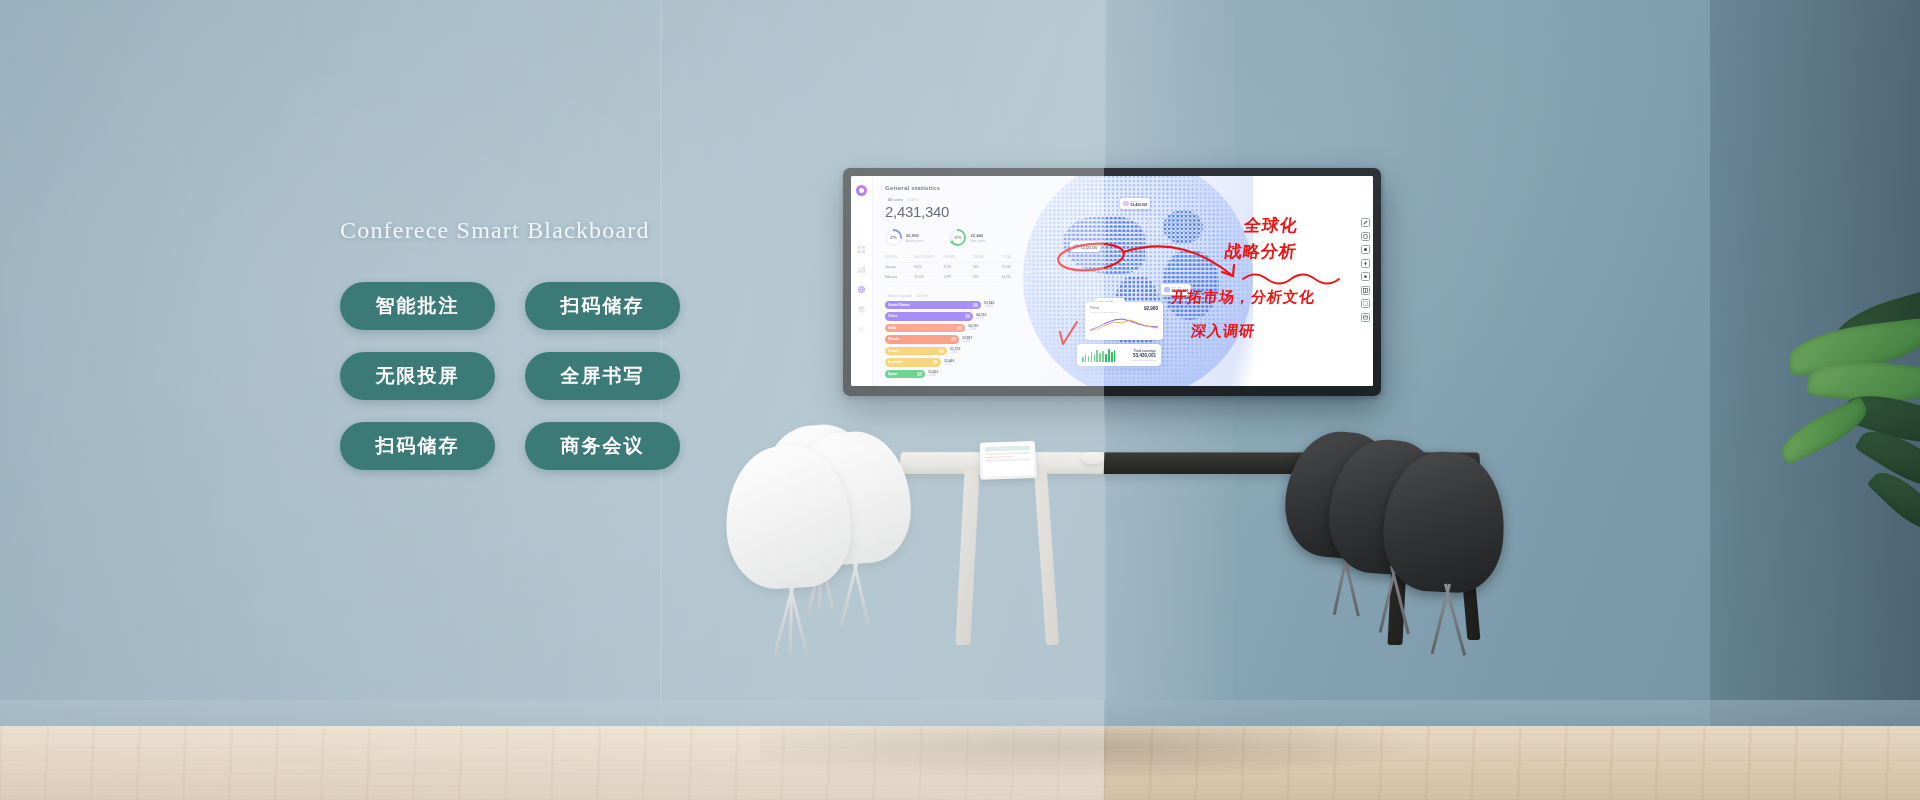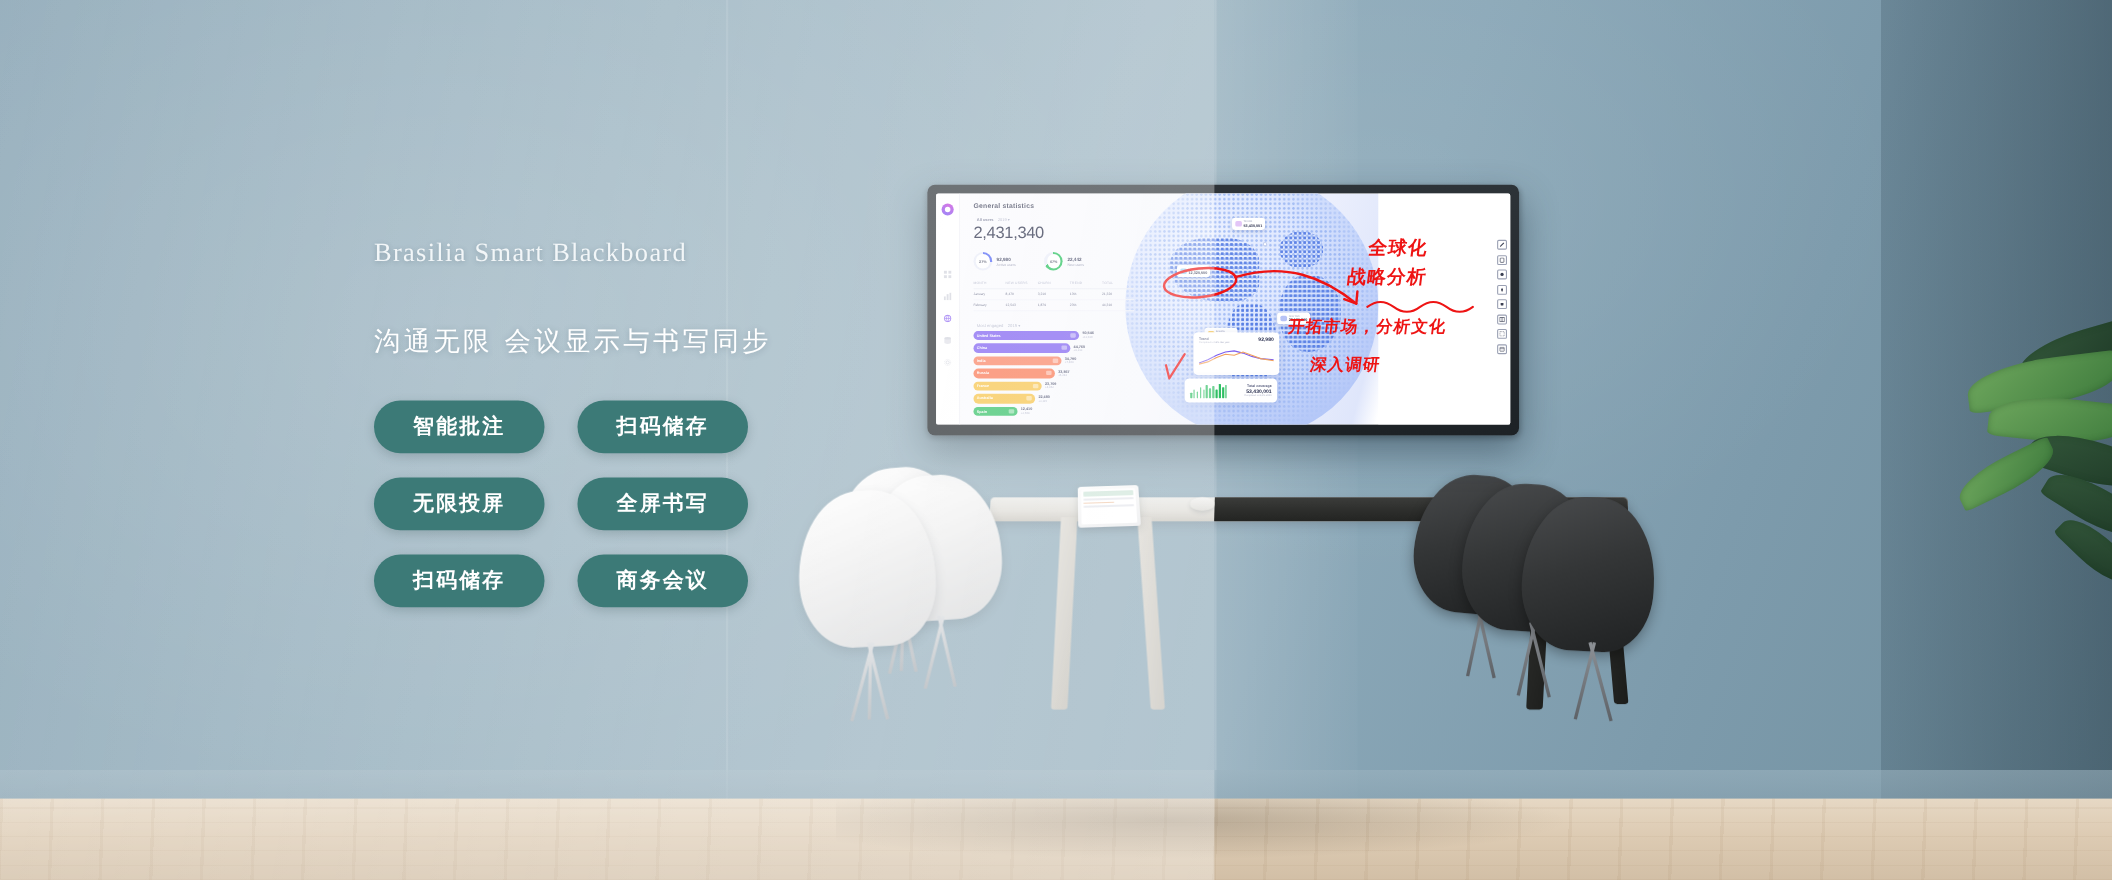--- a/index.html
+++ b/index.html
@@ -705,22 +705,21 @@
             </svg>
         </div>
       </div>
 
     </div>
   </div>
 
   <div class="light-overlay"></div>
 
   <div class="copy">
-    <div class="subtitle">Brasilia Smart Blackboard</div>
-    <div class="tagline">沟通无限 会议显示与书写同步</div>
+    <div class="subtitle">Conferece Smart Blackboard</div>
 
     <div class="btn-grid">
       <div class="pill">智能批注</div>
       <div class="pill">扫码储存</div>
       <div class="pill">无限投屏</div>
       <div class="pill">全屏书写</div>
       <div class="pill">扫码储存</div>
       <div class="pill">商务会议</div>
     </div>
   </div>

